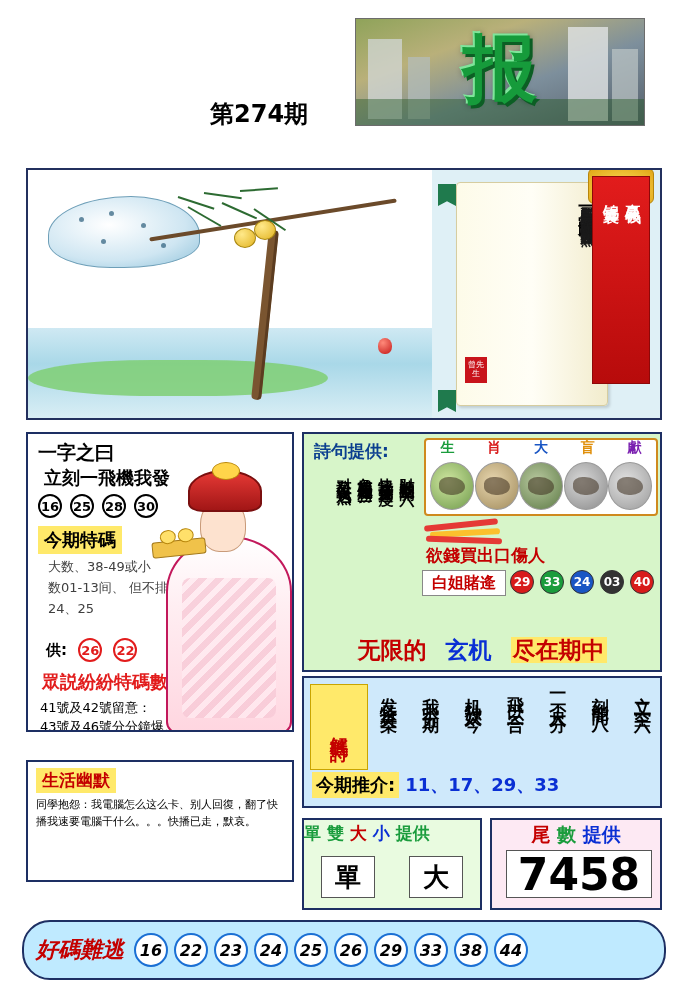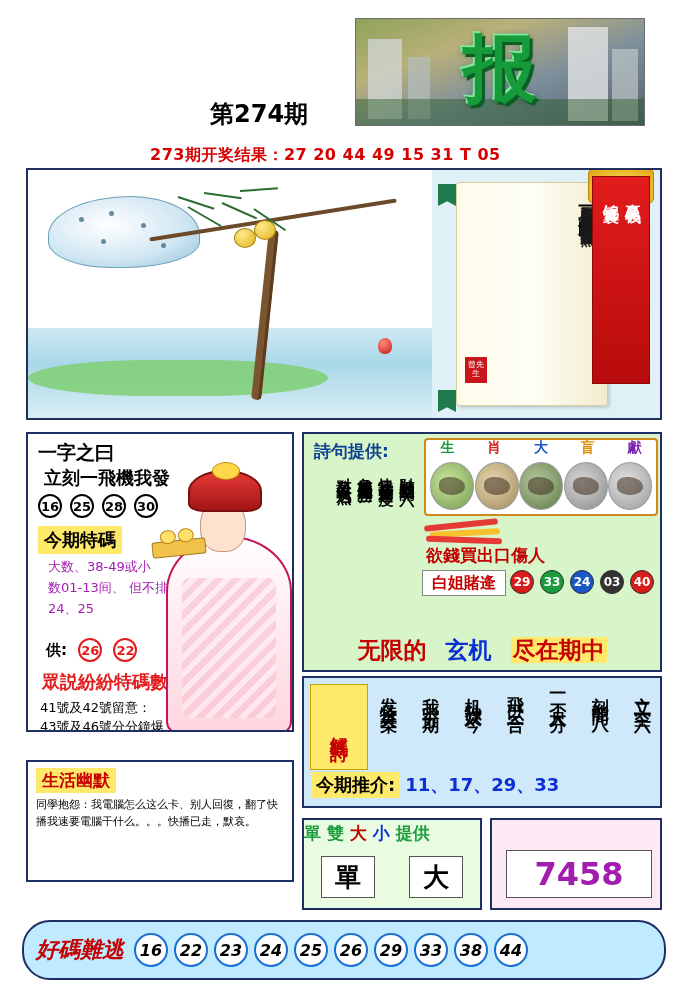--- a/index.html
+++ b/index.html
@@ -127,21 +127,21 @@
   .ball{
     width:24px;height:24px;border-radius:50%;border:2px solid #000;
     font-size:13px;font-weight:bold;color:#000;display:flex;align-items:center;justify-content:center;
     background:#fff;box-sizing:border-box;
   }
   .lm-hl{
     position:absolute;left:10px;top:92px;background:#ffe96a;padding:2px 6px;
     font-size:18px;font-weight:bold;color:#000;
   }
   .lm-body{
-    position:absolute;left:20px;top:122px;width:150px;font-size:13px;line-height:21px;color:#a21caf;
+    position:absolute;left:20px;top:122px;width:150px;font-size:13px;line-height:21px;color:#404040;
   }
   .lm-body .ind{display:block;}
   .lm-supply{position:absolute;left:18px;top:204px;font-size:15px;font-weight:bold;color:#000;}
   .redball{
     width:24px;height:24px;border-radius:50%;border:2px solid #e21c1c;color:#e21c1c;
     font-size:13px;font-weight:bold;display:inline-flex;align-items:center;justify-content:center;
     background:#fff;box-sizing:border-box;margin-left:6px;vertical-align:middle;
   }
   .lm-red{position:absolute;left:14px;top:236px;font-size:18px;font-weight:bold;color:#e21c1c;}
   .lm-note{position:absolute;left:12px;top:264px;font-size:13px;line-height:19px;color:#000;}
@@ -316,21 +316,21 @@
     border:2px solid #1d2f63;background:#fde9f3;box-sizing:border-box;overflow:hidden;
   }
   .tailbox .hdr{
     position:absolute;left:0;top:2px;width:100%;text-align:center;font-size:19px;font-weight:bold;
   }
   .tailbox .hdr .a{color:#c40000;}
   .tailbox .hdr .b{color:#1a9c3c;}
   .tailbox .hdr .c{color:#0a2fd4;}
   .tailbox .num{
     position:absolute;left:14px;top:30px;width:144px;height:46px;background:#fff;border:1px solid #555;
-    font-size:32px;font-weight:bold;color:#a21caf;display:flex;align-items:center;justify-content:center;
+    font-size:44px;font-weight:bold;color:#000000;display:flex;align-items:center;justify-content:center;
   }
 
   
   .bottomstrip{
     position:absolute;left:22px;top:920px;width:644px;height:60px;
     border:2px solid #1d2f63;border-radius:28px;background:#bfeaff;box-sizing:border-box;
     display:flex;align-items:center;padding:0 12px;font-style:italic;
   }
   .bs-title{font-size:22px;font-weight:bold;color:#c40000;margin-right:10px;white-space:nowrap;}
   .bs-balls{display:flex;gap:6px;}
@@ -348,21 +348,20 @@
   <div class="masthead">
     <div class="bldg b1"></div>
     <div class="bldg b2"></div>
     <div class="bldg b3"></div>
     <div class="bldg b4"></div>
     <div class="grn"></div>
     <div class="bao">报</div>
   </div>
 
   <div class="issue">第274期</div>
-  <div class="lastresult">273期开奖结果：27 20 44 49 15 31 T 05</div>
 
   <div class="toppanel">
 
     <div class="landscape">
       <div class="lake"></div>
       <div class="cloudrock">
         <div class="dot" style="left:30px;top:20px;"></div>
         <div class="dot" style="left:60px;top:14px;"></div>
         <div class="dot" style="left:92px;top:26px;"></div>
         <div class="dot" style="left:52px;top:42px;"></div>
@@ -513,20 +512,25 @@
       <span class="c">小</span>
       <span class="d">提供</span>
     </div>
     <div class="dsvals">
       <div class="v">單</div>
       <div class="v">大</div>
     </div>
   </div>
 
   <div class="tailbox">
+    <div class="hdr">
+      <span class="a">尾</span>
+      <span class="b">數</span>
+      <span class="c">提供</span>
+    </div>
     <div class="num">7458</div>
   </div>
 
   <div class="bottomstrip">
     <div class="bs-title">好碼難逃</div>
     <div class="bs-balls">
       <div class="bs-ball">16</div>
       <div class="bs-ball">22</div>
       <div class="bs-ball">23</div>
       <div class="bs-ball">24</div>

